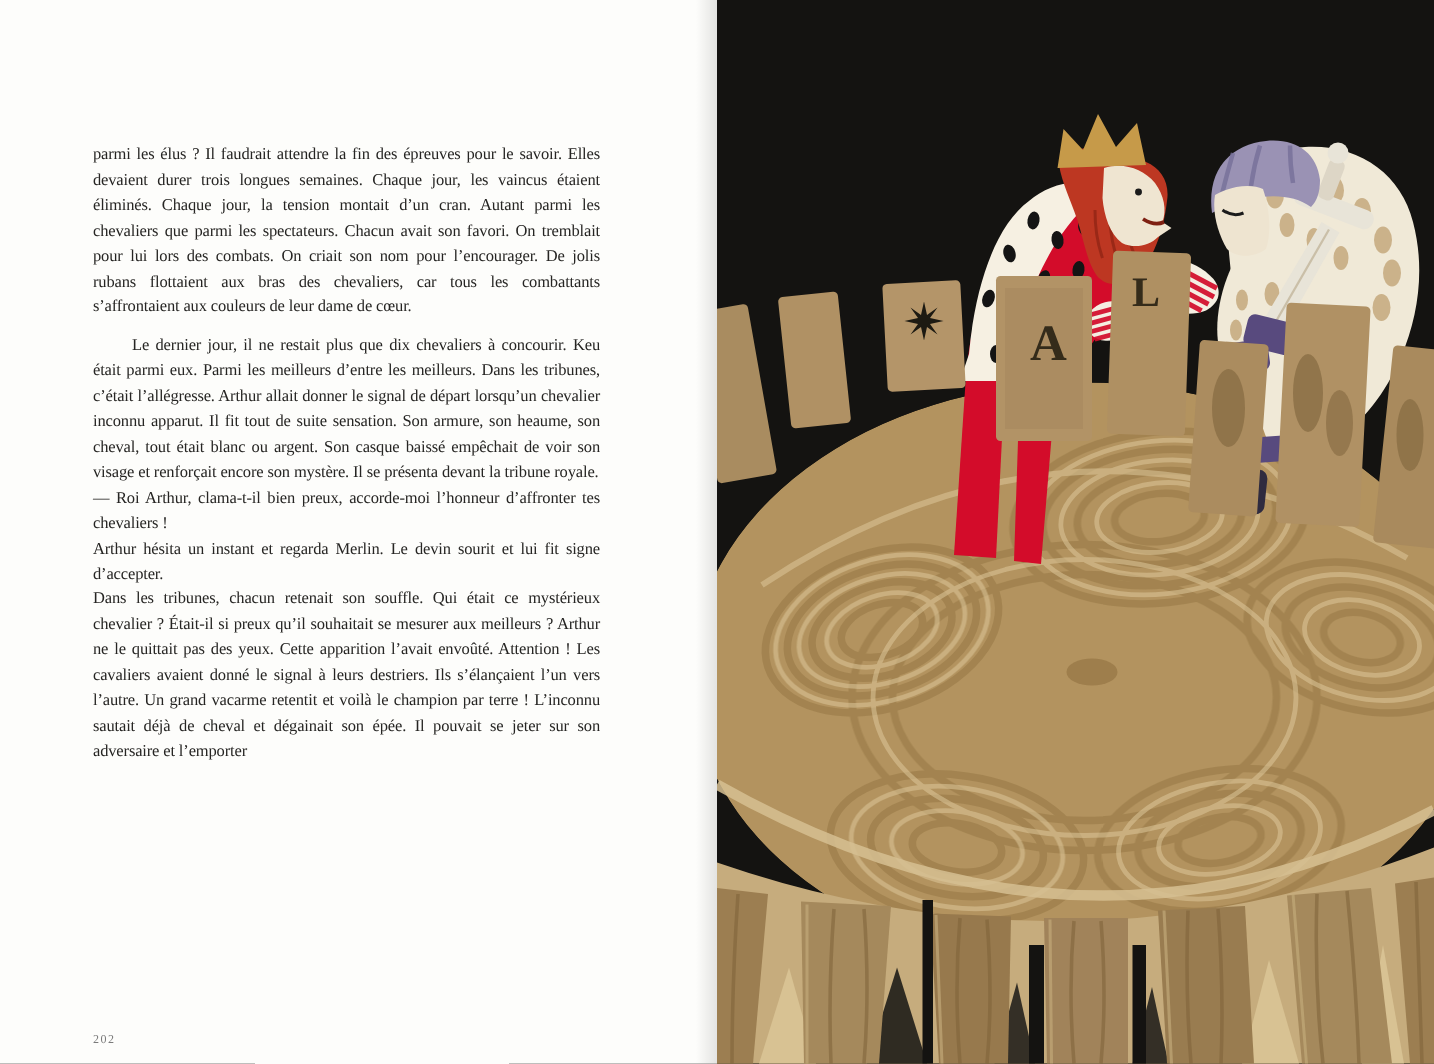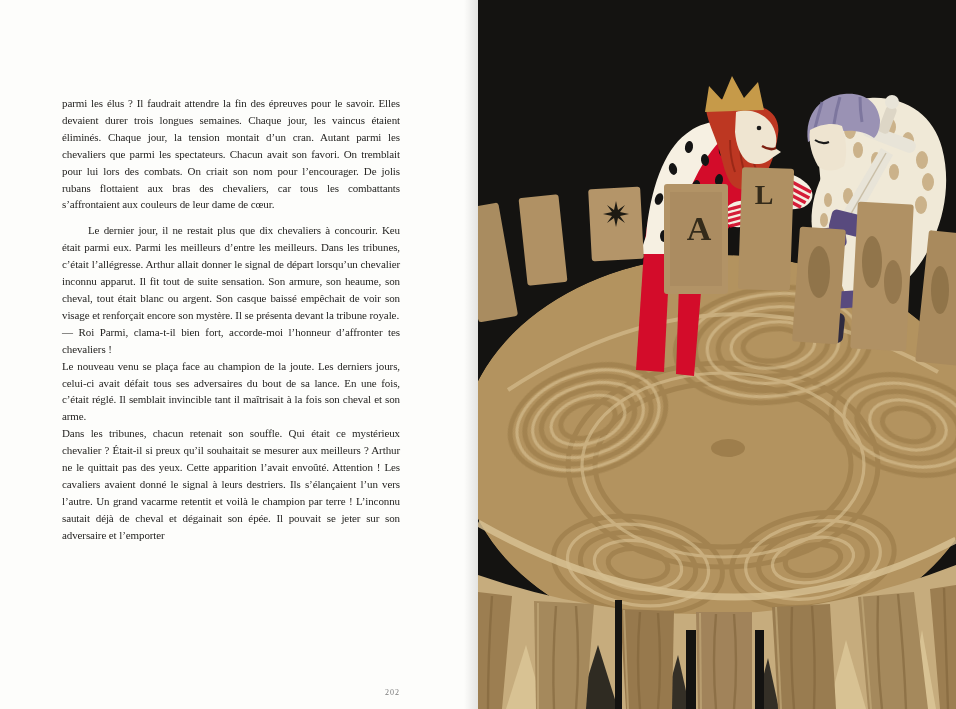--- a/index.html
+++ b/index.html
@@ -20,43 +20,43 @@
   }
   .text-block{
     position:absolute;left:62px;top:62px;width:338px;
     font-size:11px;line-height:16.9px;letter-spacing:-0.1px;
     color:#262523;text-align:justify;margin-top:33px;
   }
   .text-block p{margin:0;padding:0;}
   .text-block p.p-indent{text-indent:26px;margin-top:9px;}
   .page-number{
     position:absolute;left:62px;top:688px;width:338px;
-    text-align:right;font-size:8px;letter-spacing:1px;color:#7a7a7a;
+    text-align:left;font-size:8px;letter-spacing:1px;color:#7a7a7a;
   }
   
   .page-right{
     position:relative;width:478px;height:709px;background:#141311;
   }
   .page-right svg{display:block;}
   svg text.chair-letter{
     font-family:"Liberation Serif", serif;
     fill:#342b1a;font-weight:bold;
   }
 </style>
 </head>
 <body>
 
 <div class="spread">
 
   <div class="page-left">
     <div class="text-block">
       <p>parmi les élus ? Il faudrait attendre la fin des épreuves pour le savoir. Elles devaient durer trois longues semaines. Chaque jour, les vaincus étaient éliminés. Chaque jour, la tension montait d’un cran. Autant parmi les chevaliers que parmi les spectateurs. Chacun avait son favori. On tremblait pour lui lors des combats. On criait son nom pour l’encourager. De jolis rubans flottaient aux bras des chevaliers, car tous les combattants s’affrontaient aux couleurs de leur dame de cœur.</p>
       <p class="p-indent">Le dernier jour, il ne restait plus que dix chevaliers à concourir. Keu était parmi eux. Parmi les meilleurs d’entre les meilleurs. Dans les tribunes, c’était l’allégresse. Arthur allait donner le signal de départ lorsqu’un chevalier inconnu apparut. Il fit tout de suite sensation. Son armure, son heaume, son cheval, tout était blanc ou argent. Son casque baissé empêchait de voir son visage et renforçait encore son mystère. Il se présenta devant la tribune royale.</p>
-      <p>— Roi Parmi, clama-t-il bien fort, accorde-moi l’honneur d’affronter tes chevaliers !</p>
-      <p>Le nouveau venu se plaça face au champion de la joute. Les derniers jours, celui-ci avait défait tous ses adversaires du bout de sa lance. En une fois, c’était réglé. Il semblait invincible tant il maîtrisait à la fois son cheval et son arme.</p>
+      <p>— Roi Arthur, clama-t-il bien preux, accorde-moi l’honneur d’affronter tes chevaliers !</p>
+      <p>Arthur hésita un instant et regarda Merlin. Le devin sourit et lui fit signe d’accepter.</p>
       <p>Dans les tribunes, chacun retenait son souffle. Qui était ce mystérieux chevalier ? Était-il si preux qu’il souhaitait se mesurer aux meilleurs ? Arthur ne le quittait pas des yeux. Cette apparition l’avait envoûté. Attention ! Les cavaliers avaient donné le signal à leurs destriers. Ils s’élançaient l’un vers l’autre. Un grand vacarme retentit et voilà le champion par terre ! L’inconnu sautait déjà de cheval et dégainait son épée. Il pouvait se jeter sur son adversaire et l’emporter</p>
     </div>
     <div class="page-number">202</div>
     <div class="gutter-shade"></div>
   </div>
 
   <div class="page-right">
     <svg width="478" height="709" viewBox="0 0 478 709">
 
       <rect x="0" y="0" width="478" height="709" fill="#141311"></rect>

